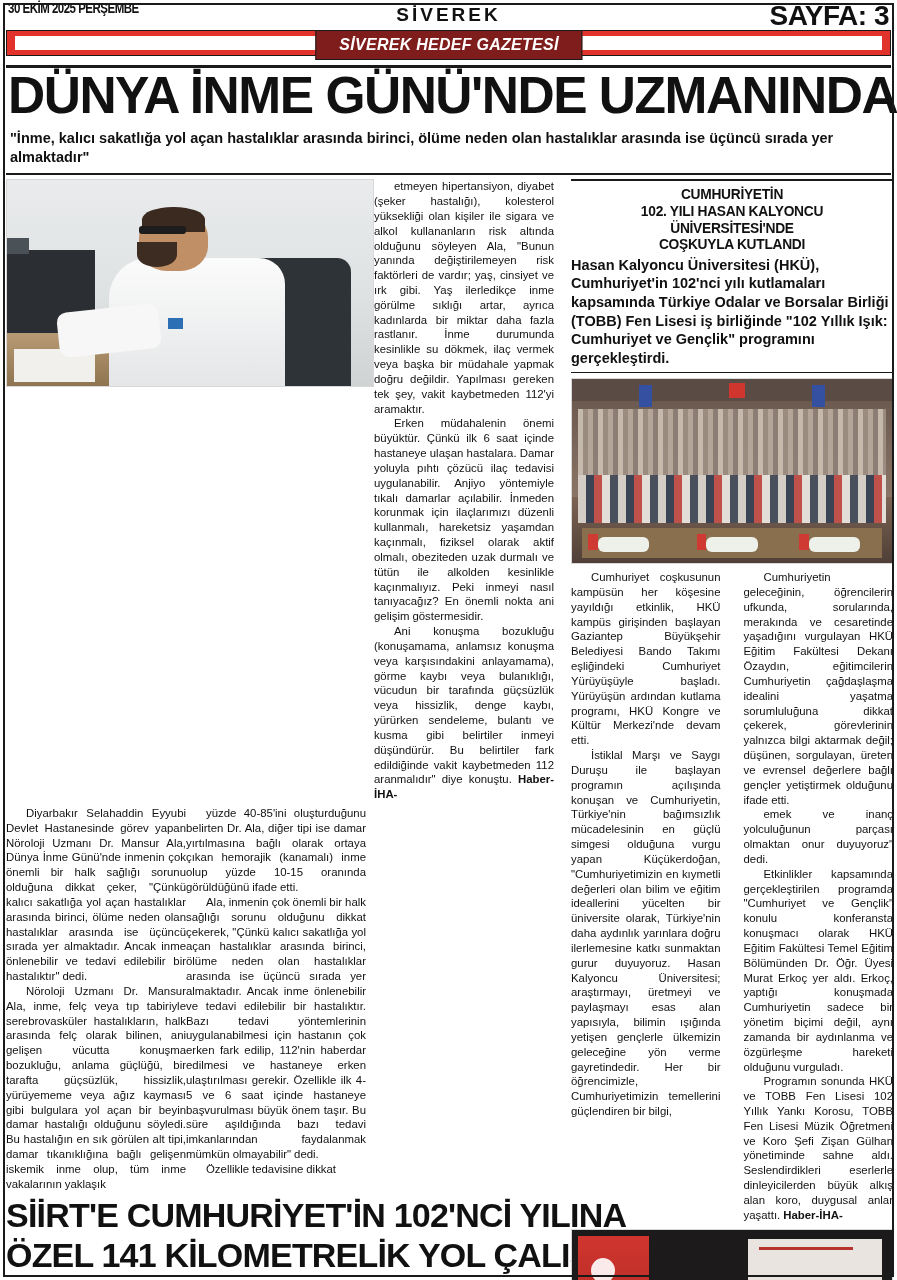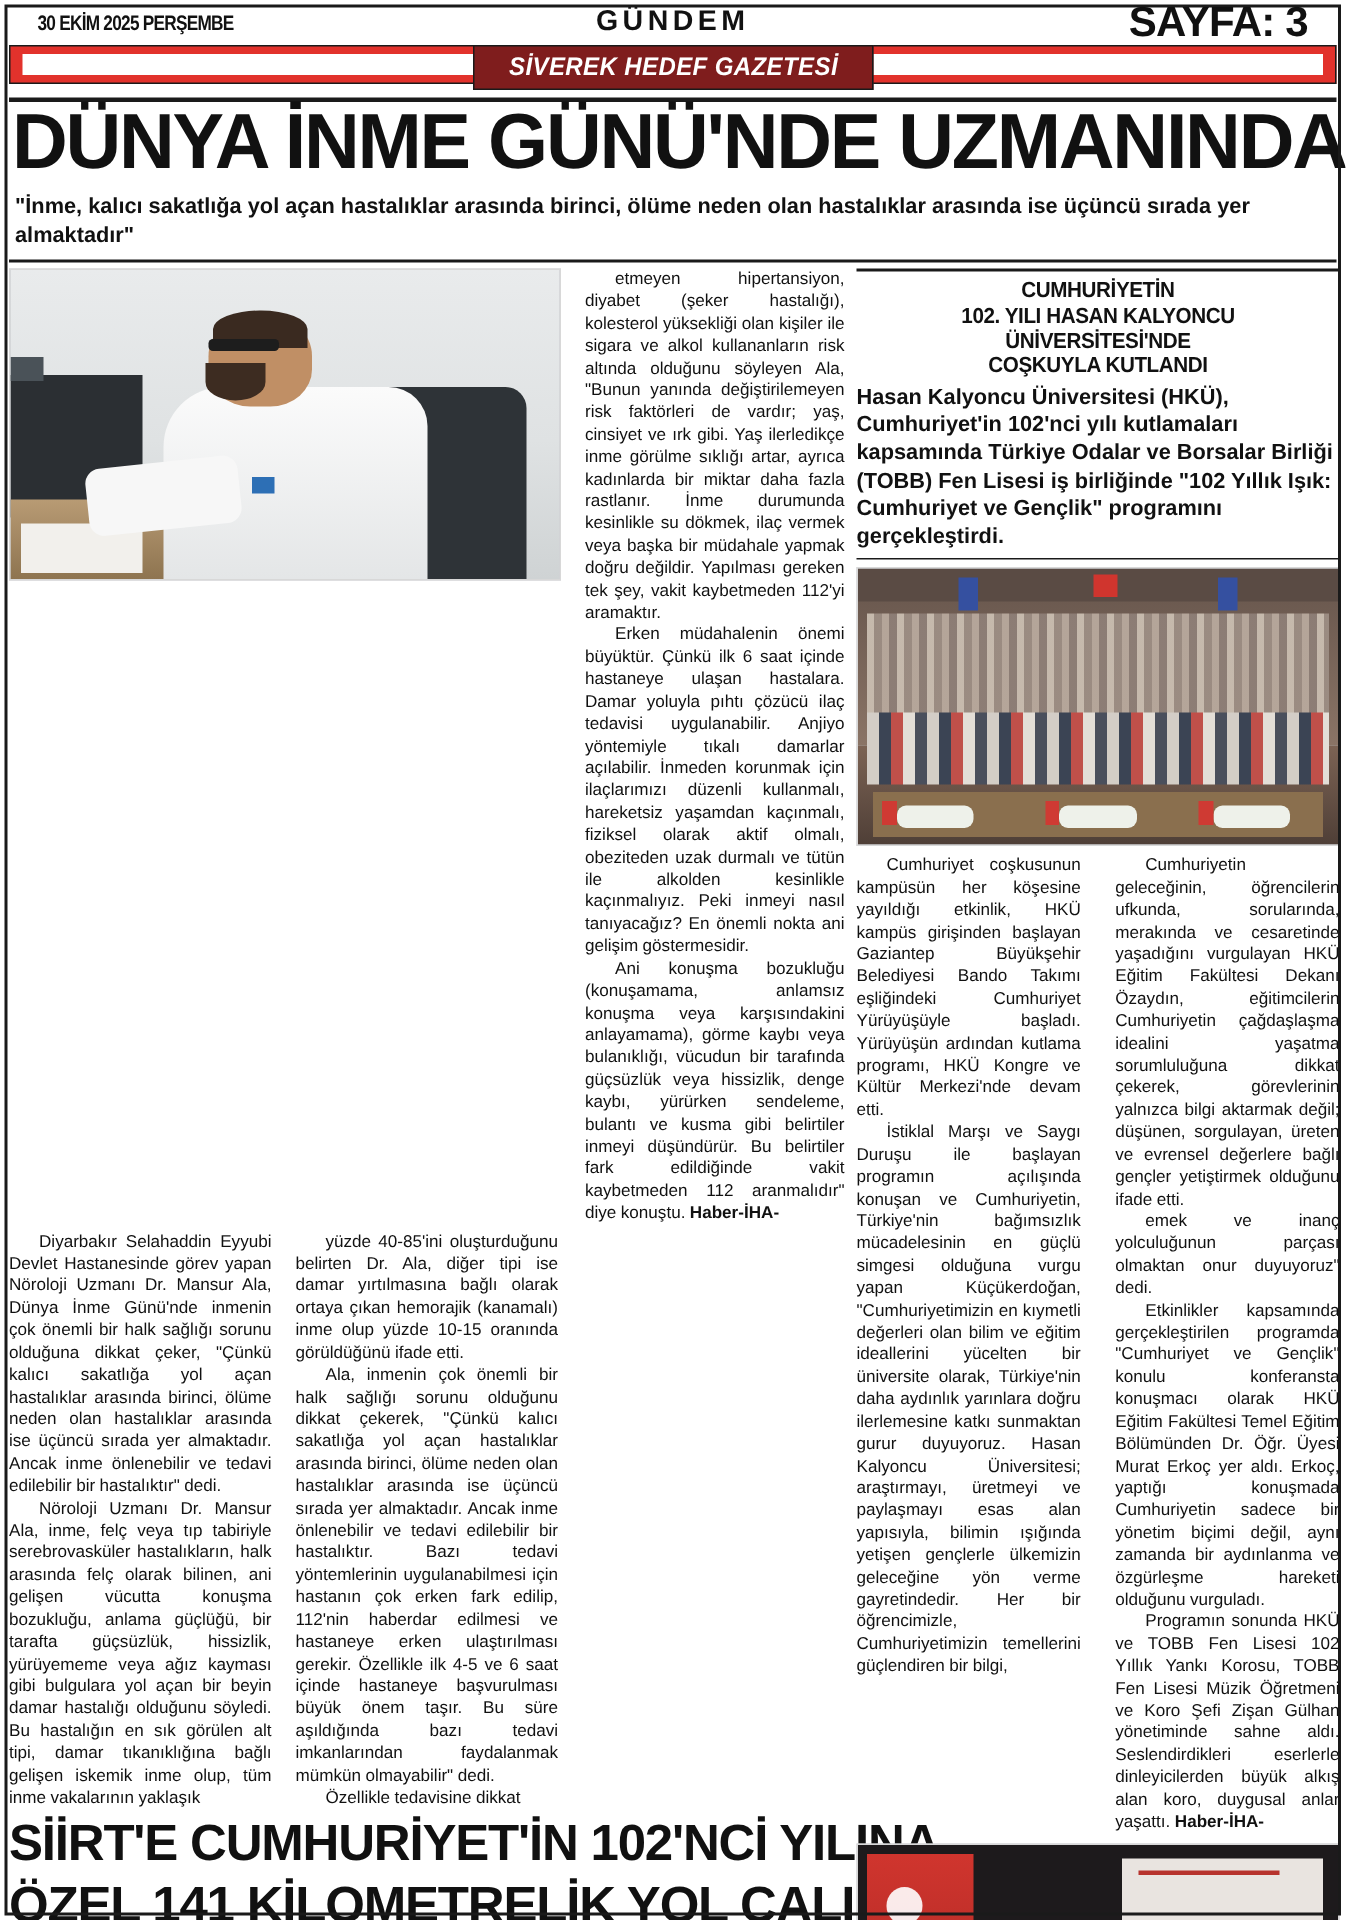--- a/index.html
+++ b/index.html
@@ -12,23 +12,22 @@
     font-family: "Liberation Sans", sans-serif;
     color: #111;
     overflow: hidden;
     position: relative;
   }
 
   
   .masthead {
     height: 30px;
     display: flex;
-    align-items: center;
     justify-content: space-between;
-    padding: 0 25px;
+    padding: 0 8px;
   }
   .masthead-date {
     font-weight: bold;
     font-size: 14px;
     letter-spacing: -0.6px;
     transform: scaleX(0.82);
     transform-origin: left center;
     white-space: nowrap;
   }
   .masthead-section {
@@ -131,21 +130,21 @@
   .vdiv {
     width: 1px;
     background: #1a1a1a;
     margin: 0 4px;
     align-self: stretch;
   }
   .right-block { width: 322px; position: relative; }
 
   .cols3 {
     display: flex;
-    gap: 16px;
+    gap: 0;
   }
   .col { width: 180px; }
   .cols2 { display: flex; gap: 23px; }
   .colhalf { width: 157px; }
 
   
   .bt {
     font-size: 11.4px;
     line-height: 1.30;
     text-align: justify;
@@ -282,21 +281,21 @@
   .outer-frame {
     position:absolute; left:3px; top:3px; right:3px; bottom:3px;
     border:2px solid #1a1a1a; pointer-events:none;
   }
 </style>
 </head>
 <body>
 
 <div class="masthead">
   <div class="masthead-date">30 EKİM 2025 PERŞEMBE</div>
-  <div class="masthead-section">GÜNDEM</div>
+  <div class="masthead-section">SİVEREK</div>
   <div class="masthead-page">SAYFA: 3</div>
 </div>
 
 <div class="banner-wrap">
   <div class="banner-bar"></div>
   <div class="banner-plate">
     <span>SİVEREK HEDEF GAZETESİ</span>
   </div>
 </div>
 <div class="rule-under-banner"></div>

